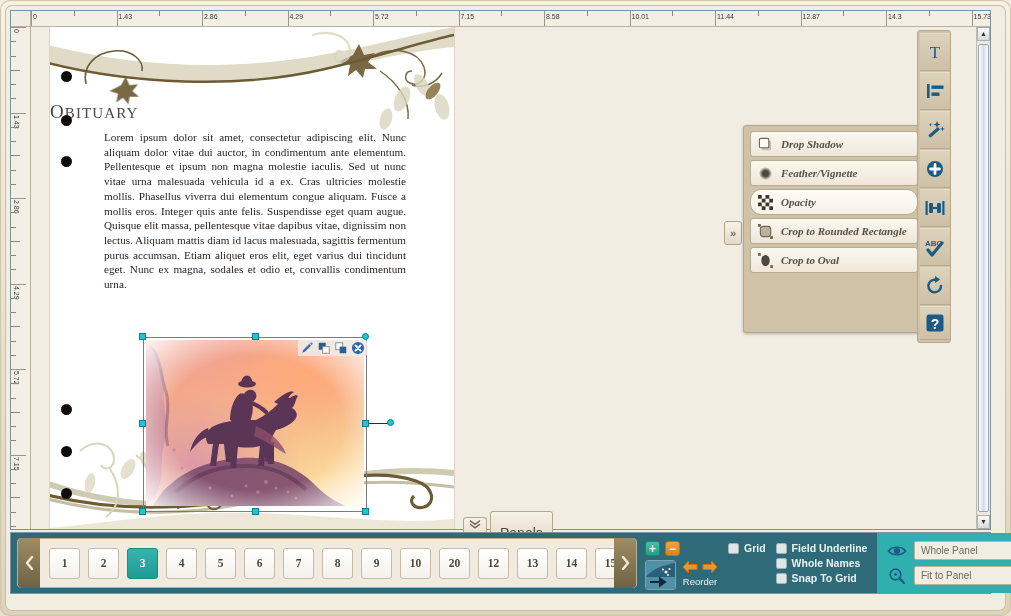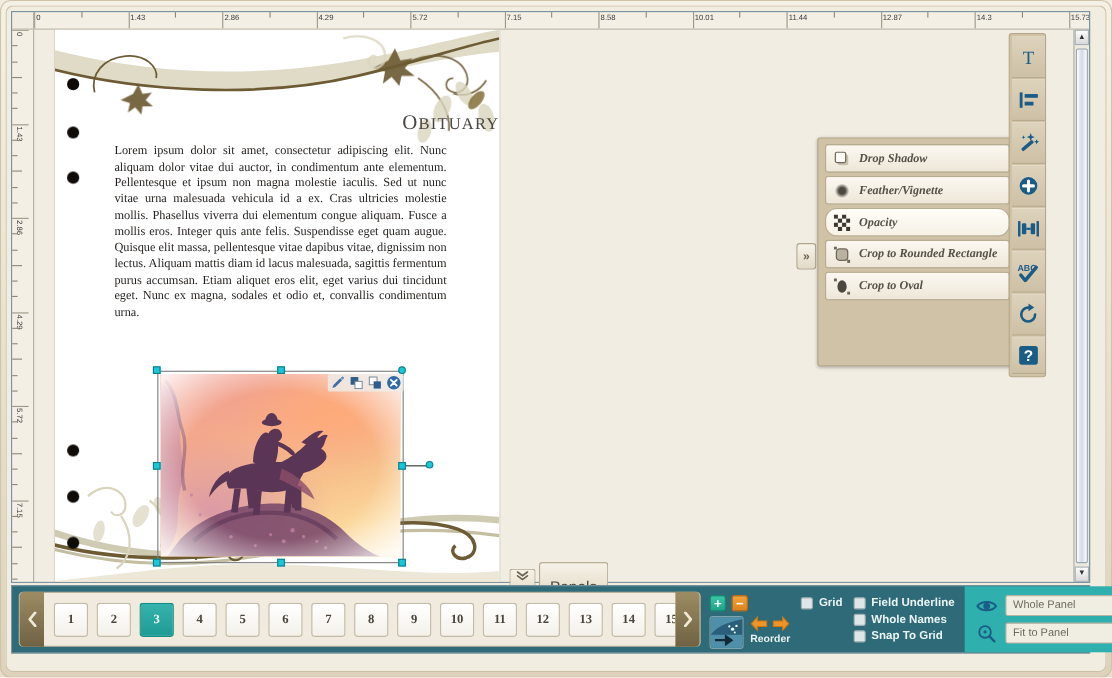--- a/index.html
+++ b/index.html
@@ -90,21 +90,21 @@
     box-shadow:0 0 0 1px #ddd6c8;
     overflow:hidden;
   }
   .page-deco-top{
     position:absolute; left:0; top:0; width:404px; height:105px; overflow:hidden;
   }
   .page-deco-bot{
     position:absolute; left:0; bottom:0; width:404px; height:120px; overflow:hidden;
   }
   .page-title{
-    position:absolute; left:0; top:74px; width:404px; text-align:right;
+    position:absolute; left:0; top:74px; width:404px; text-align:left;
     font-family:"Liberation Serif", serif; font-size:15px; color:#4a4643;
     letter-spacing:1.1px;
   }
   .page-title .cap{ font-size:19px; }
   .page-body{
     position:absolute; left:54px; top:103px; width:302px;
     font-family:"Liberation Serif", serif; font-size:11.2px; line-height:14.7px;
     color:#231f1c; text-align:justify;
   }
   .holes .hole{
@@ -648,21 +648,21 @@
           <div class="pg">1</div>
           <div class="pg">2</div>
           <div class="pg sel">3</div>
           <div class="pg">4</div>
           <div class="pg">5</div>
           <div class="pg">6</div>
           <div class="pg">7</div>
           <div class="pg">8</div>
           <div class="pg">9</div>
           <div class="pg">10</div>
-          <div class="pg">11</div>
+          <div class="pg">20</div>
           <div class="pg">12</div>
           <div class="pg">13</div>
           <div class="pg">14</div>
           <div class="pg">15</div>
         </div>
       <div class="pg-arrow right">
         <svg width="9" height="14" viewBox="0 0 9 14">
           <path d="M2 1 L7 7 L2 13" fill="none" stroke="#efe9d8" stroke-width="2.4" stroke-linecap="round" stroke-linejoin="round"></path>
         </svg>
       </div>
@@ -692,21 +692,21 @@
             </div>
             <div style="display:flex; flex-direction:column; align-items:center; gap:2px;">
               <div style="display:flex; gap:4px;">
                 <svg width="16" height="14" viewBox="0 0 16 14">
                   <path d="M6.5 1 L1 7 L6.5 13 V9.5 H15 V4.5 H6.5 Z" fill="#ef9429" stroke="#cf7510" stroke-width="1"></path>
                 </svg>
                 <svg width="16" height="14" viewBox="0 0 16 14">
                   <path d="M9.5 1 L15 7 L9.5 13 V9.5 H1 V4.5 H9.5 Z" fill="#ef9429" stroke="#cf7510" stroke-width="1"></path>
                 </svg>
               </div>
-              <div style="font-size:9.5px;color:#eaf4f5;font-weight:bold;text-align:center;">Reorder</div>
+              <div style="font-size:9.5px;color:#eaf4f5;font-weight:normal;text-align:center;">Reorder</div>
             </div>
           </div>
         </div>
 
         <div style="padding-top:3px;">
           <div class="ck-row">
             <span class="cb"></span>
             <span>Grid</span>
           </div>
         </div>

